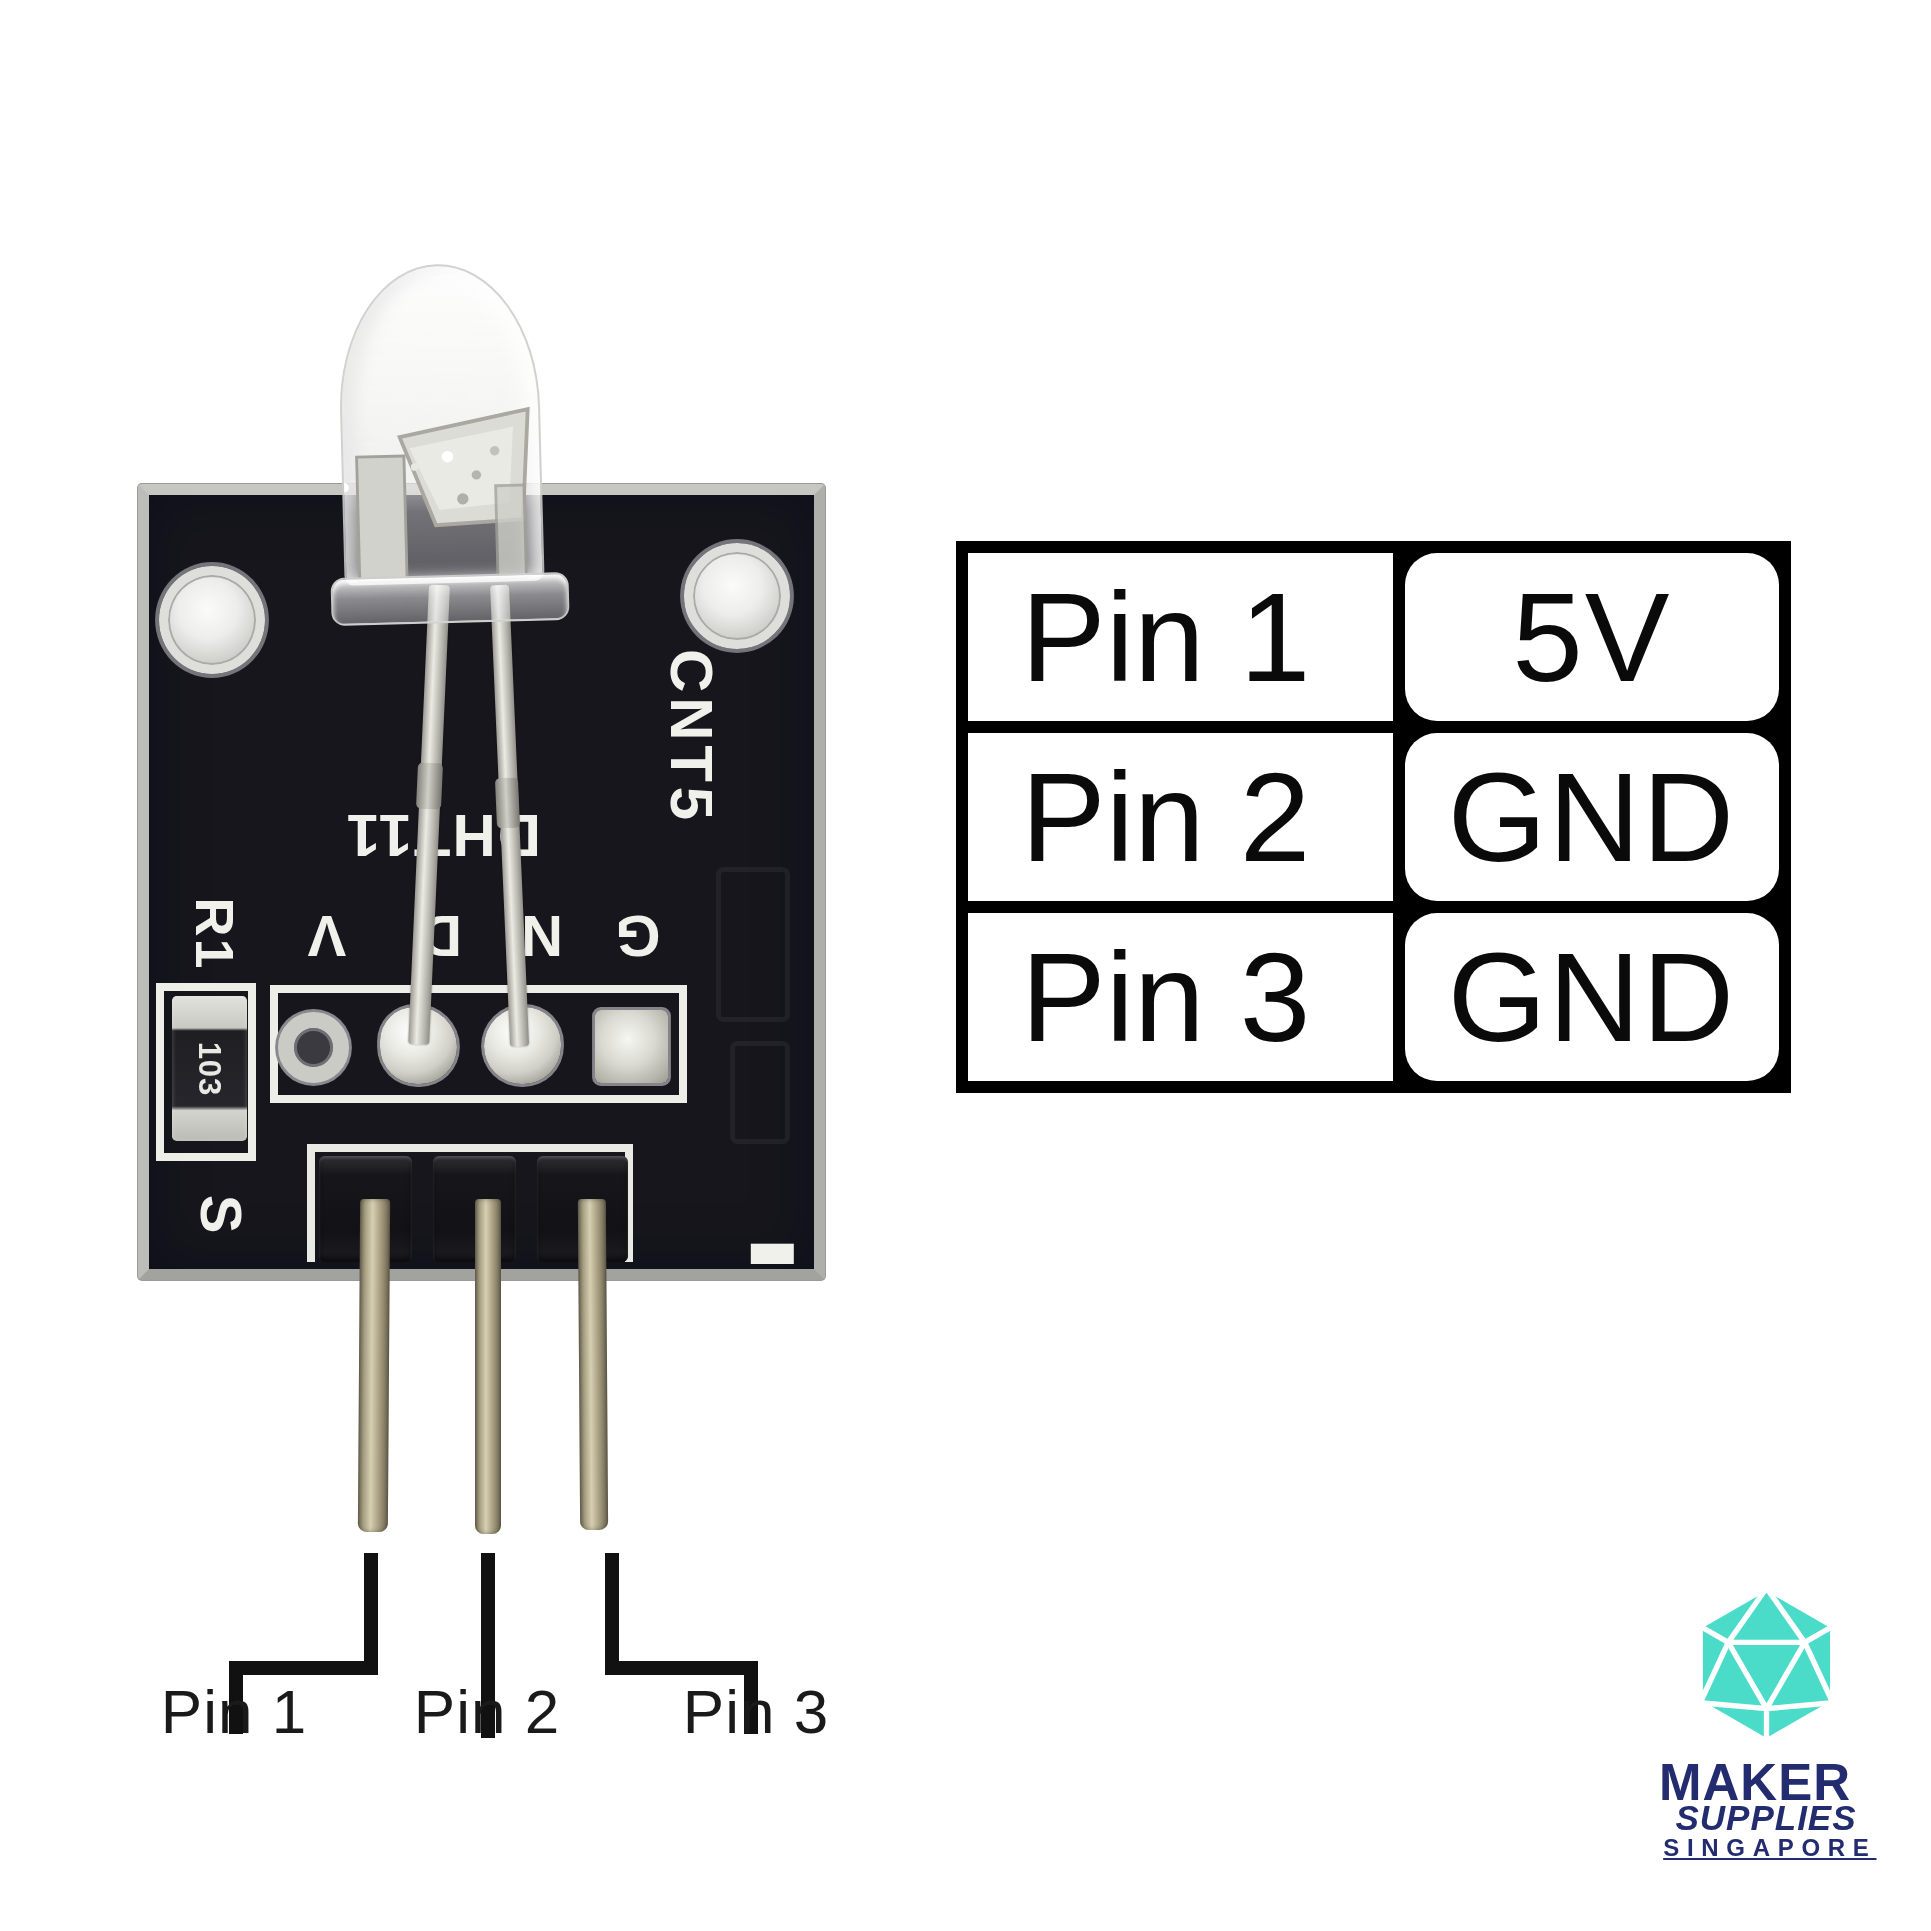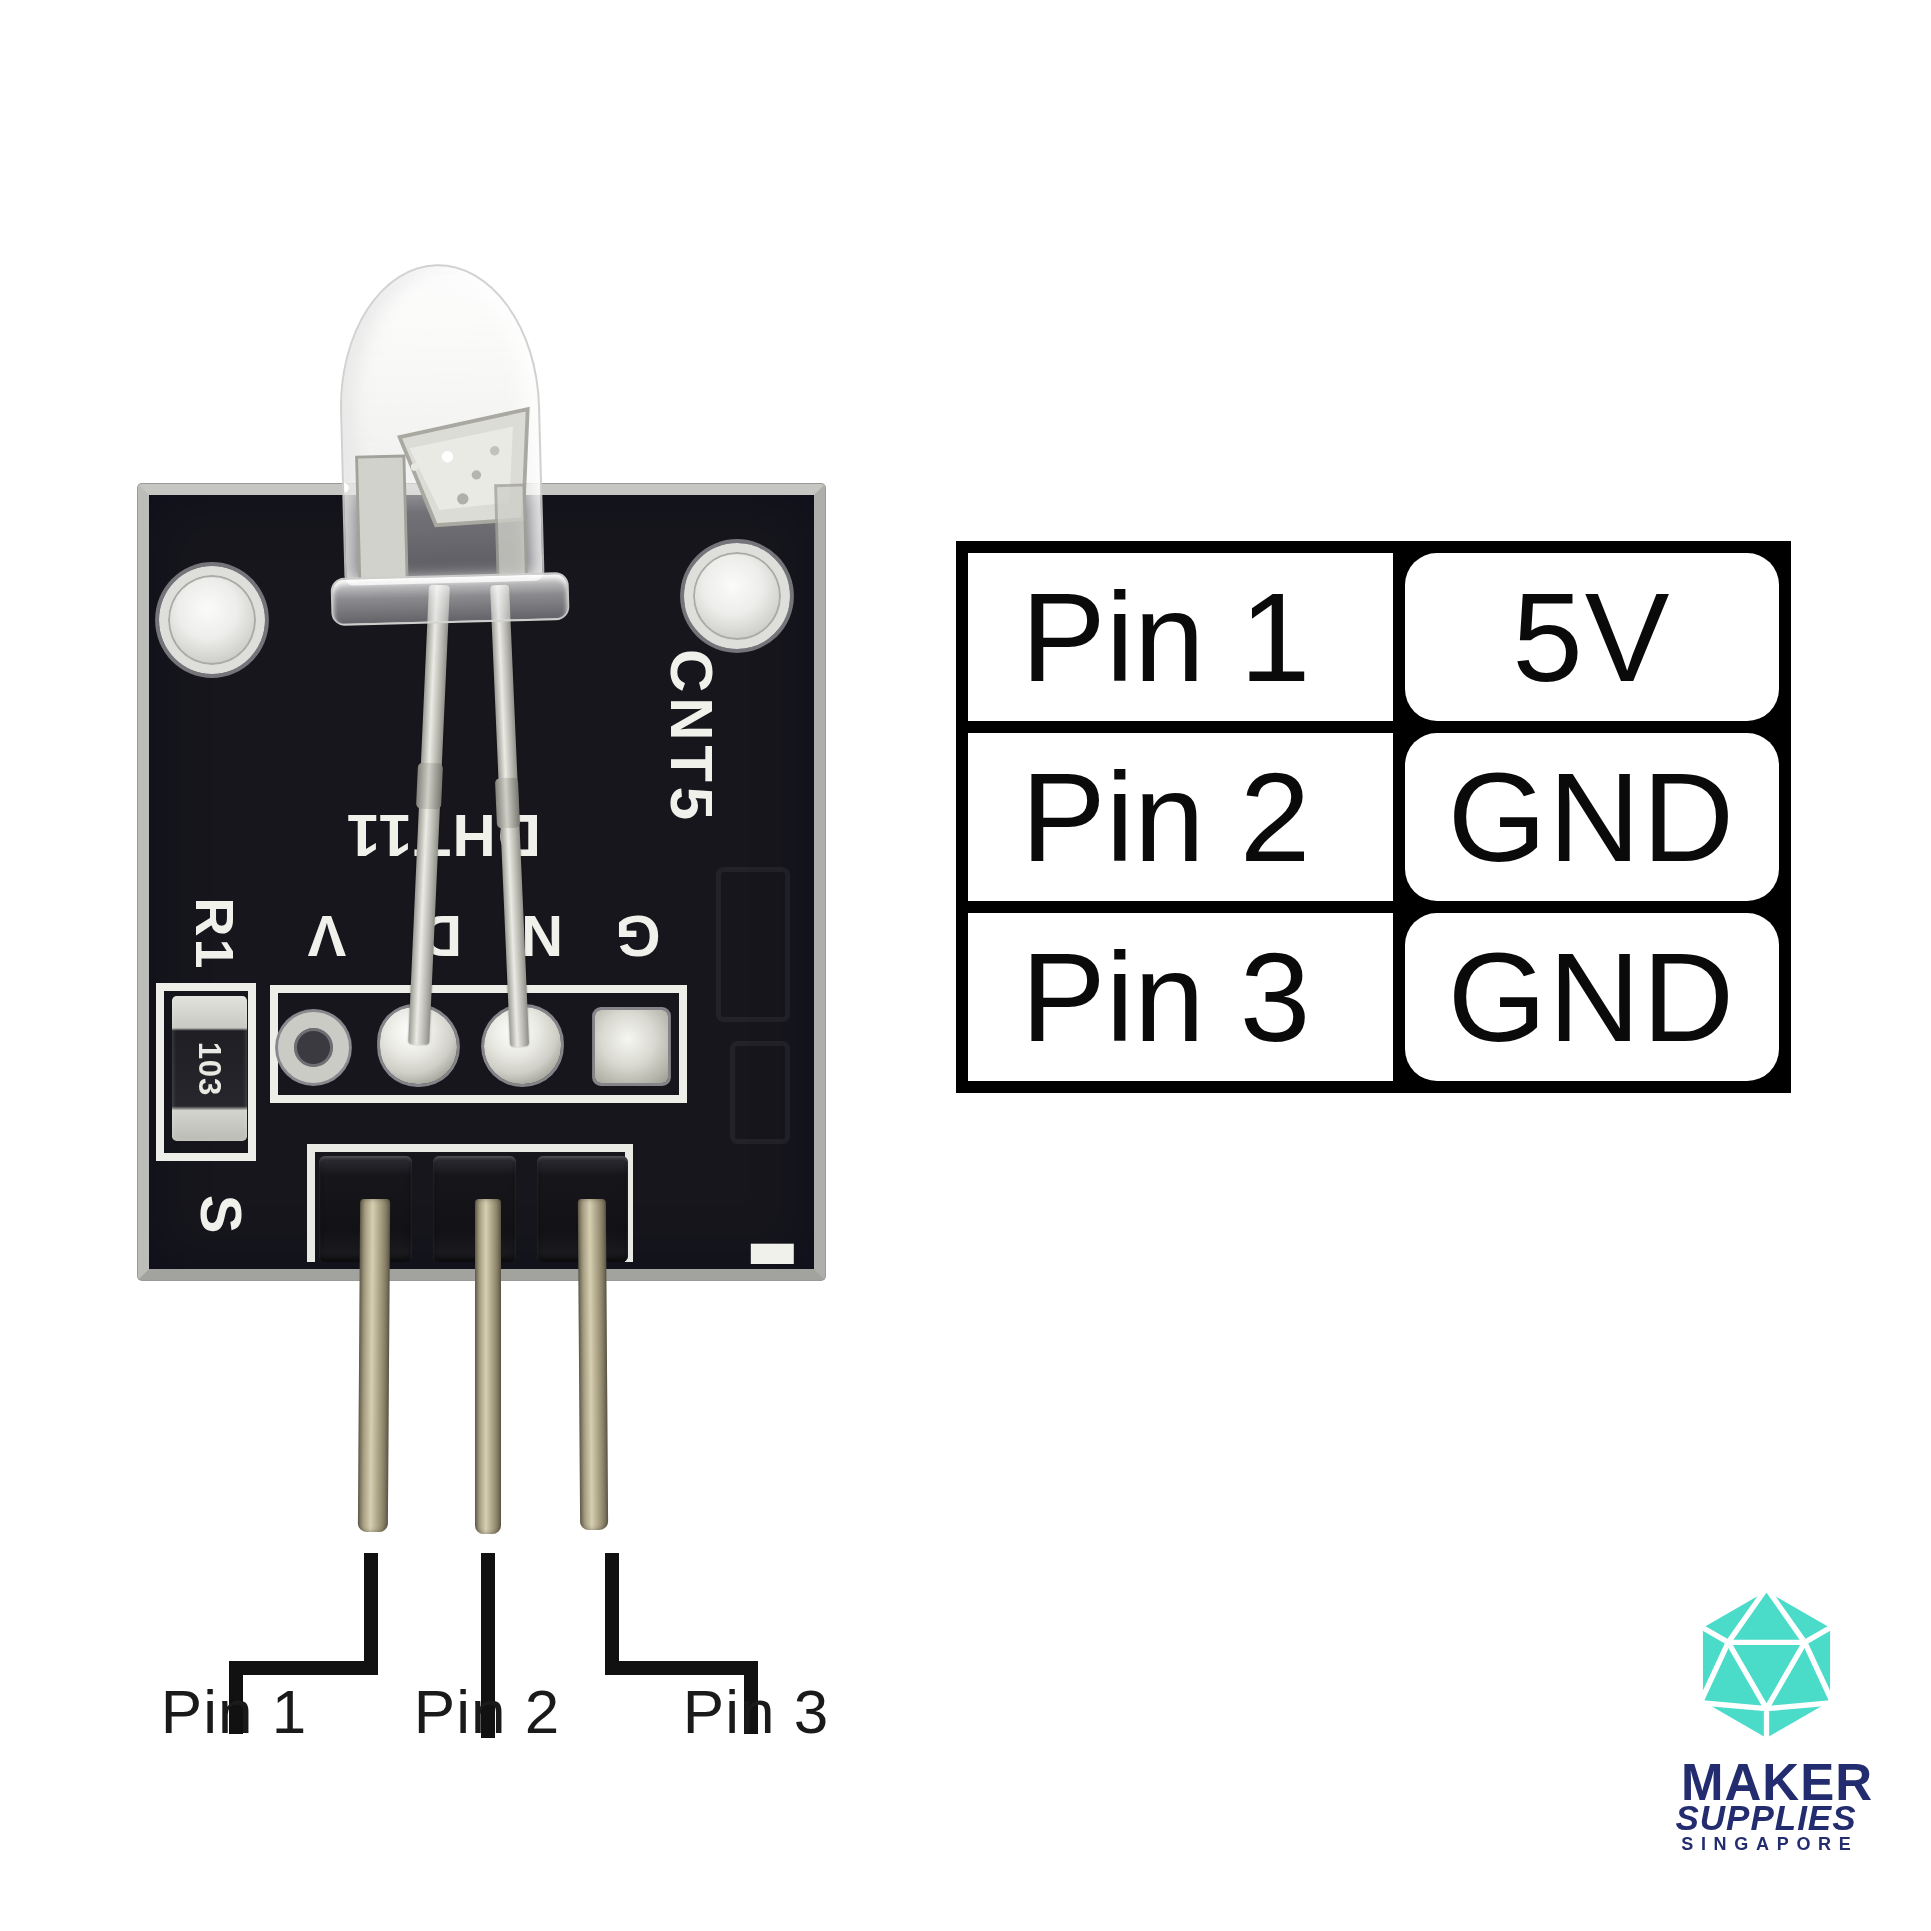--- a/index.html
+++ b/index.html
@@ -102,26 +102,26 @@
 
   
   .pin-table{left:956px;top:541px;width:835px;height:552px;box-sizing:border-box;background:#000;
     border:12.6px solid #000;display:grid;grid-template-columns:425px 1fr;grid-auto-rows:1fr;gap:11.6px;}
   .pin-table .cell{background:#fff;display:flex;align-items:center;color:#0a0a0a;font-size:127px;}
   .pin-table .cell.pin{padding-left:53px;font-weight:500;}
   .pin-table .cell.val{justify-content:center;font-weight:500;letter-spacing:1.9px;border-radius:32px;}
 
   
   .logo-icon{left:1690px;top:1577px;width:153px;height:175px;}
-  .logo-maker{left:1659px;top:1753px;width:214px;text-align:right;font-size:51px;font-weight:bold;
+  .logo-maker{left:1659px;top:1753px;width:214px;text-align:left;font-size:51px;font-weight:bold;
     letter-spacing:1px;}
   .logo-supplies{left:1659px;top:1798px;width:214px;text-align:center;font-size:35px;font-weight:bold;
     letter-spacing:1px;}
-  .logo-singapore{left:1654px;top:1834px;width:224px;text-align:center;font-size:18px;font-weight:bold;
-    letter-spacing:7.7px;text-indent:7.7px;}
+  .logo-singapore{left:1654px;top:1834px;width:224px;text-align:center;font-size:24px;font-weight:bold;
+    letter-spacing:7.7px;text-indent:7.7px;text-decoration:underline;}
 </style>
 </head>
 <body>
 
 <div class="abs pcb-board"></div>
 
 <div class="abs hole hole-left"></div>
 <div class="abs hole hole-right"></div>
 
 <div class="abs ghost" style="left:716px;top:867px;width:64px;height:145px;"></div>

